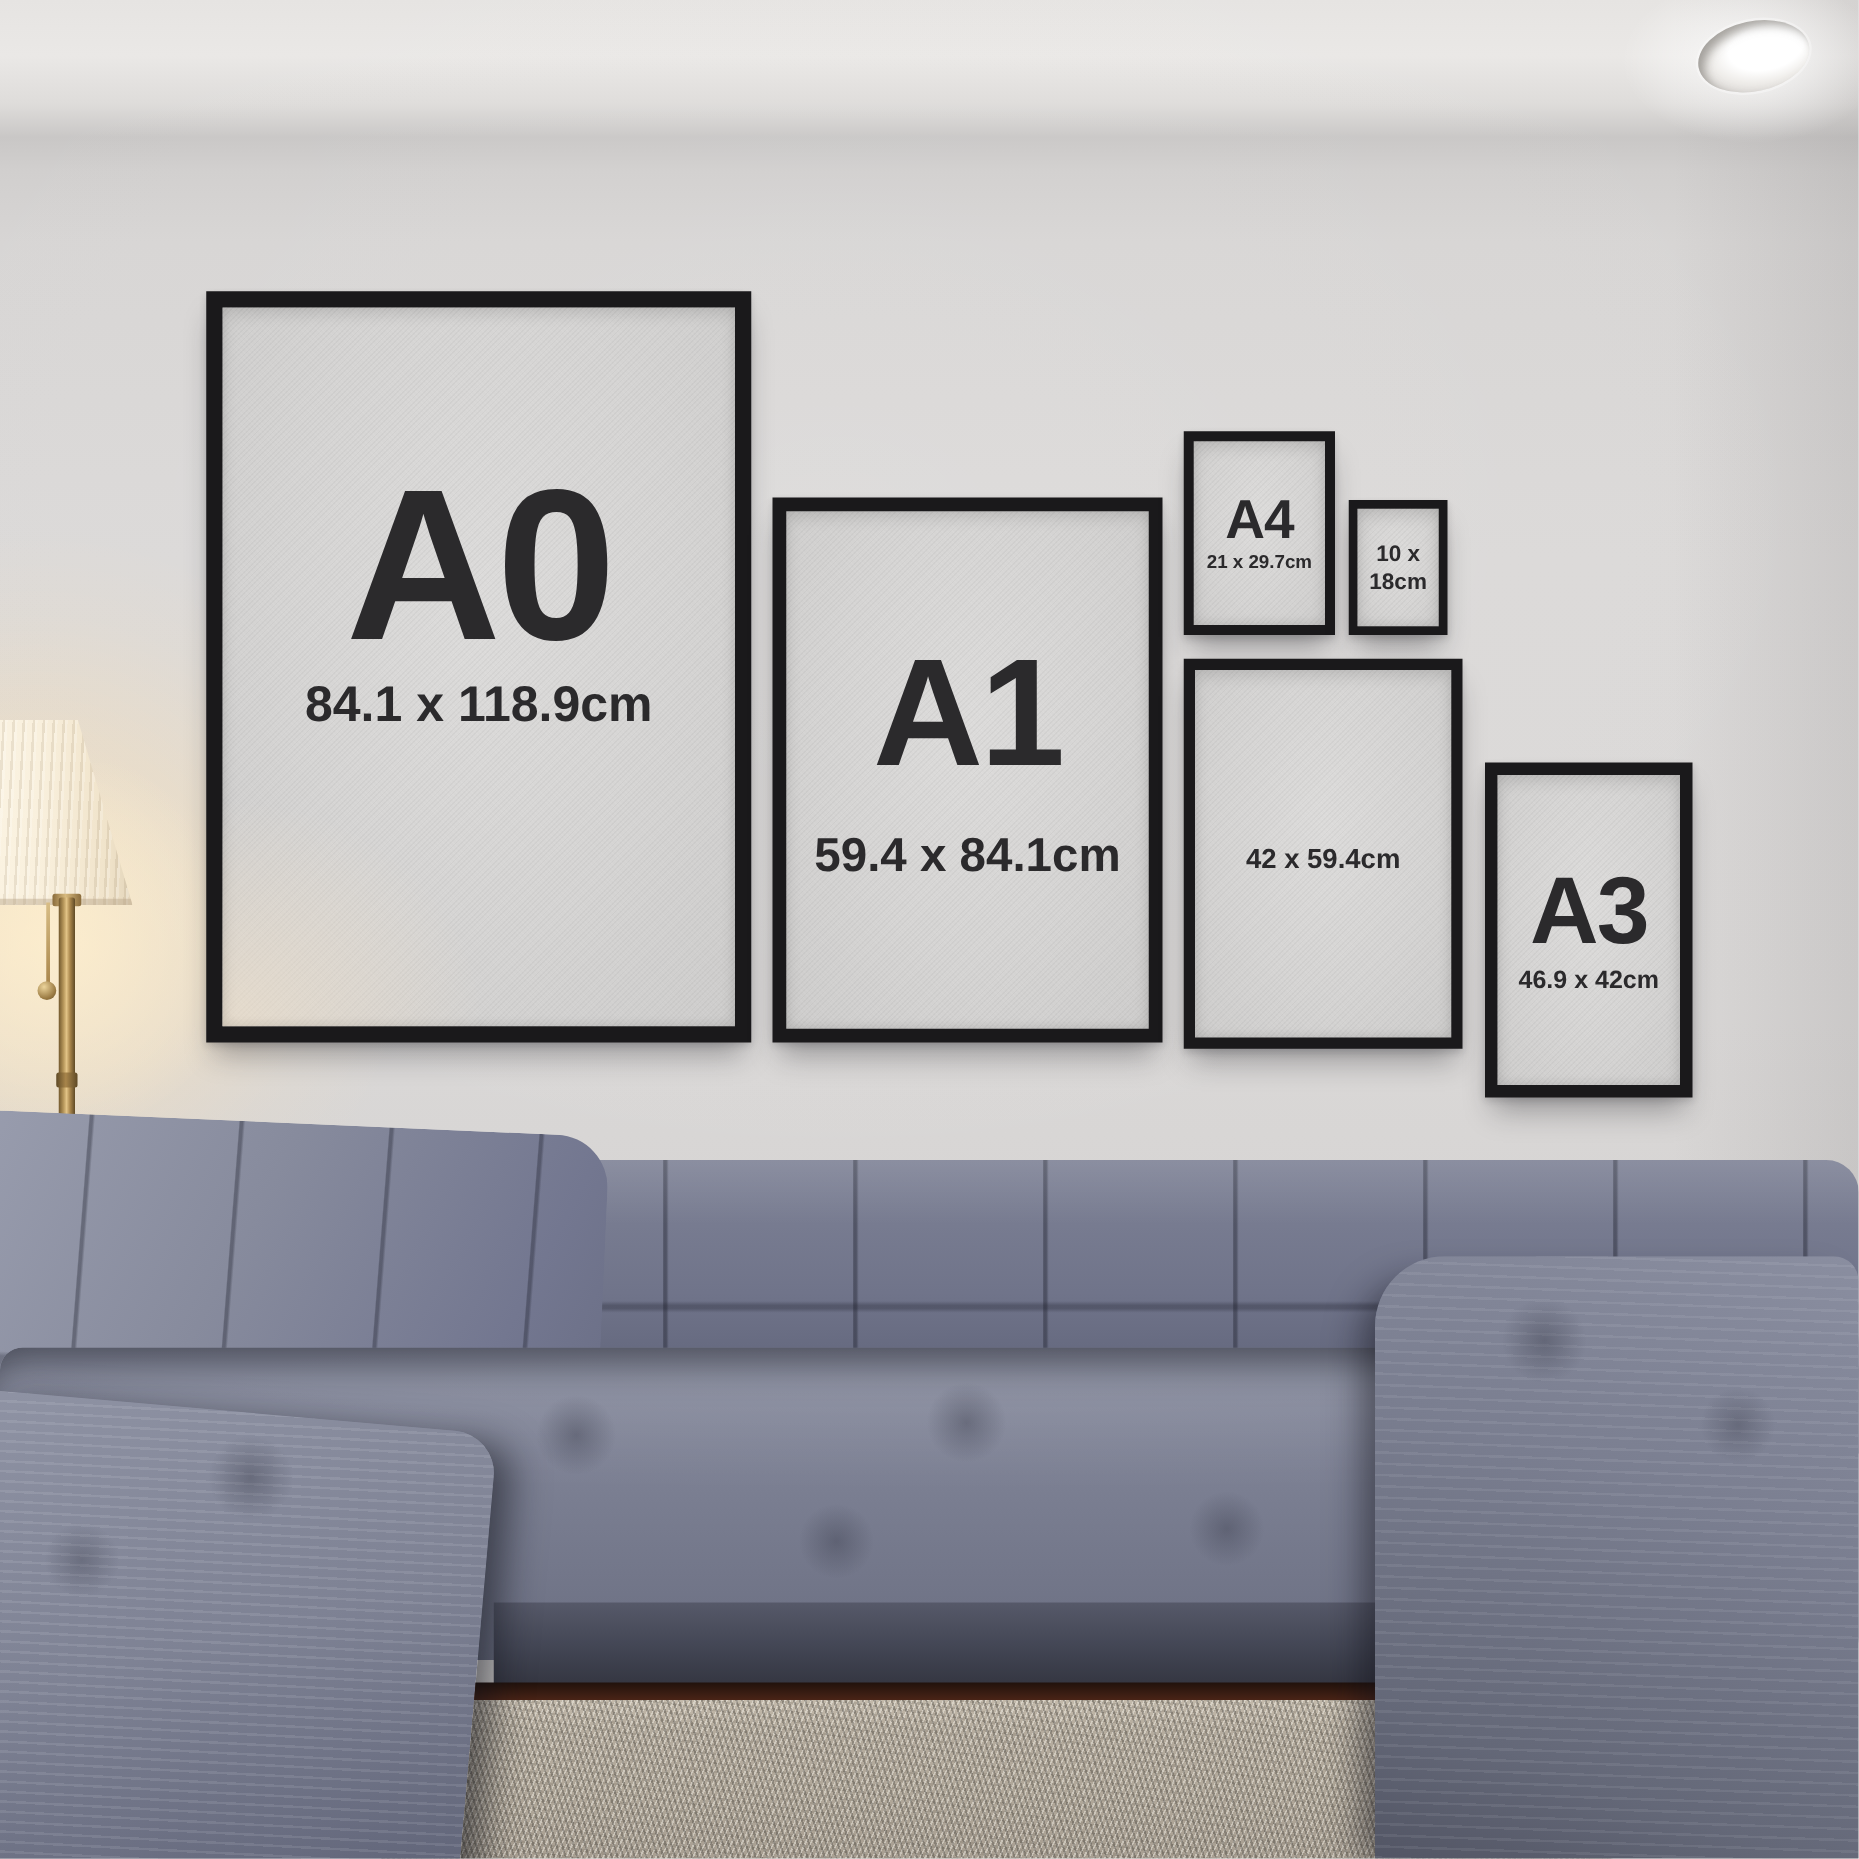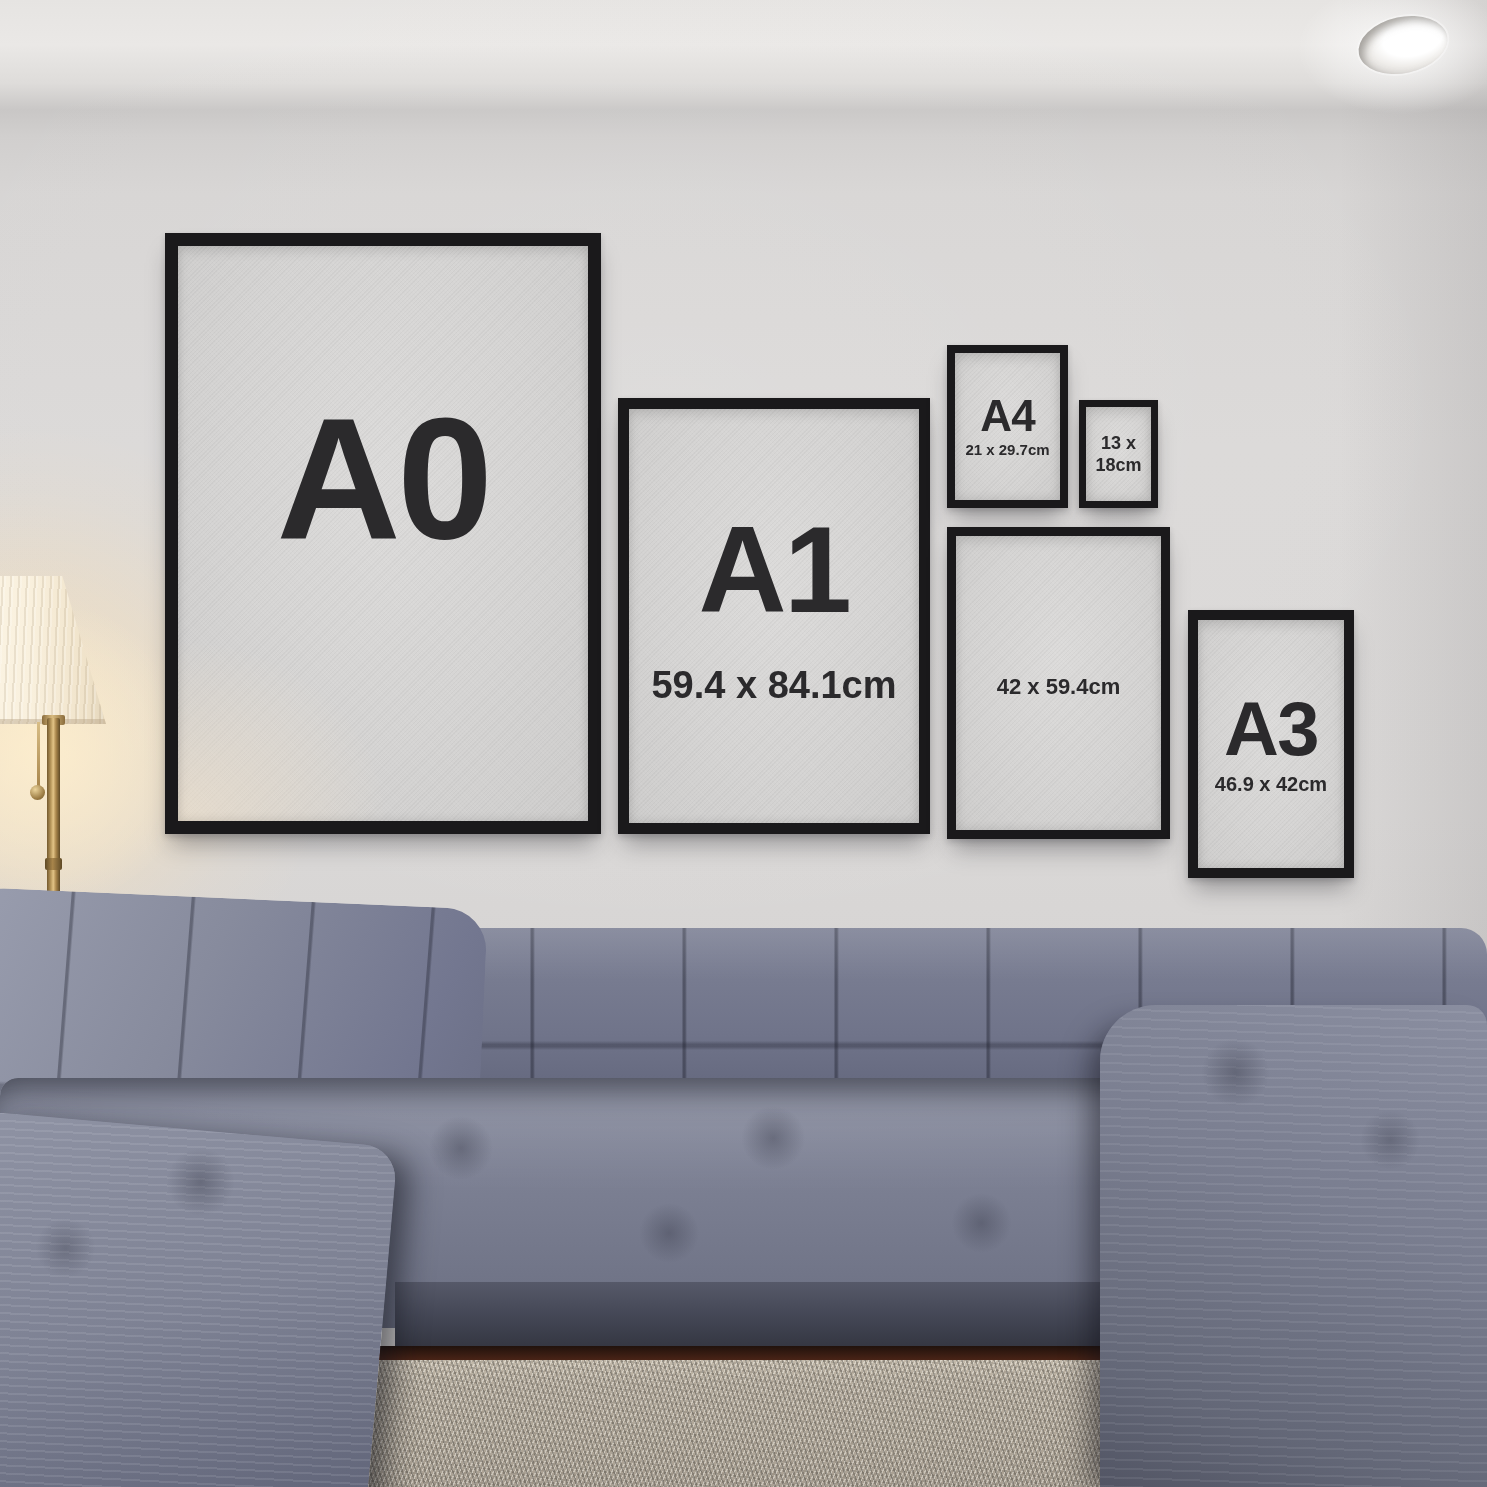--- a/index.html
+++ b/index.html
@@ -200,40 +200,41 @@
     <div class="lamp-collar"></div>
     <div class="lamp-chain"></div>
     <div class="lamp-chain-ball"></div>
     <div class="lamp-pole"></div>
     <div class="lamp-joint"></div>
   </div>
 
   <div class="frame f-a0">
     <div class="paper paper-warm">
       <span class="flabel">A0</span>
+      <span class="fsize">84.1 x 118.9cm</span>
     </div>
   </div>
 
   <div class="frame f-a1">
     <div class="paper">
       <span class="flabel">A1</span>
       <span class="fsize">59.4 x 84.1cm</span>
     </div>
   </div>
 
   <div class="frame f-a4">
     <div class="paper">
       <span class="flabel">A4</span>
       <span class="fsize">21 x 29.7cm</span>
     </div>
   </div>
 
   <div class="frame f-s13">
     <div class="paper">
-      <span class="fsize">13 x</span>
+      <span class="fsize">10 x</span>
       <span class="fsize">18cm</span>
     </div>
   </div>
 
   <div class="frame f-a2">
     <div class="paper">
       <span class="fsize">42 x 59.4cm</span>
     </div>
   </div>
 

